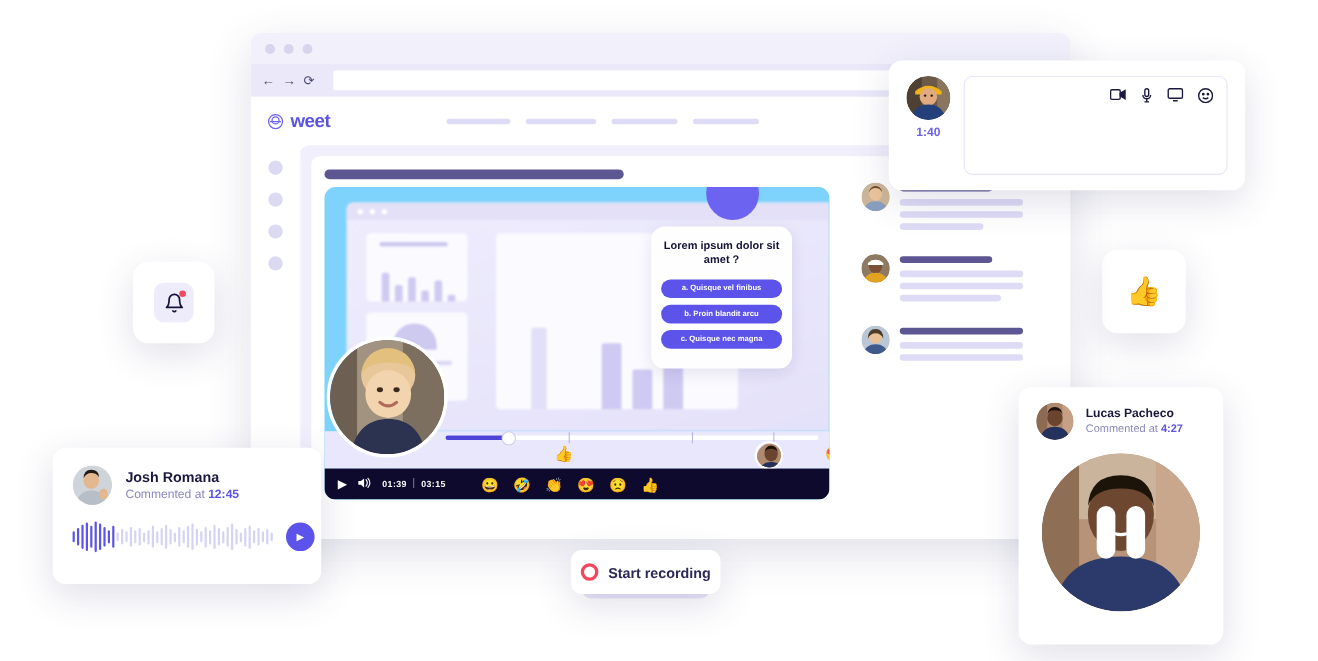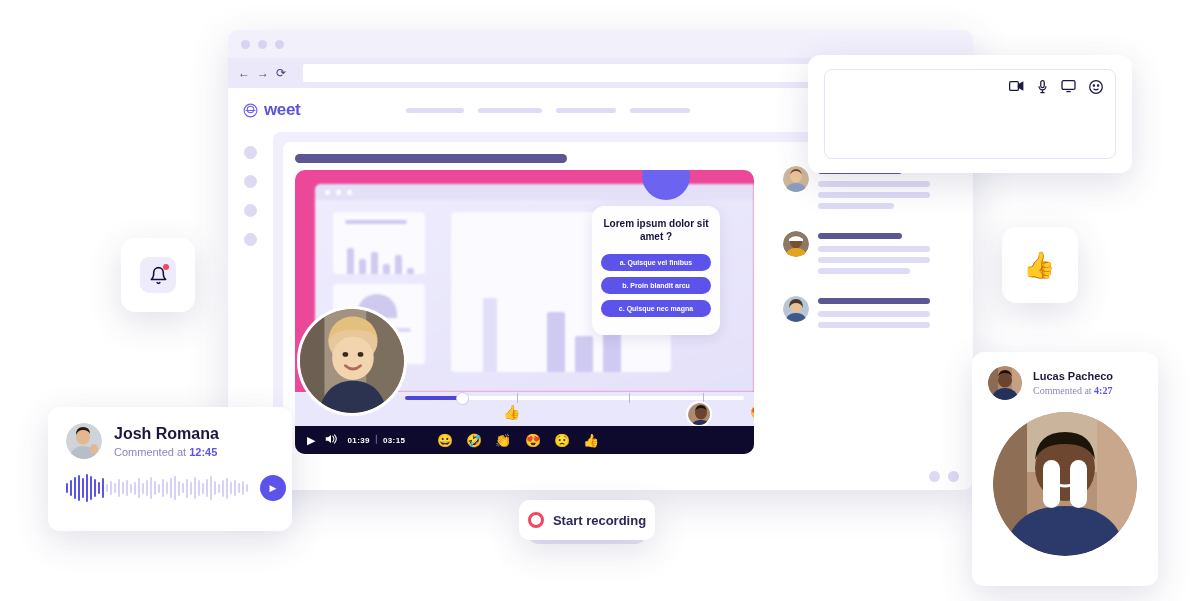--- a/index.html
+++ b/index.html
@@ -46,21 +46,21 @@
   .side-dot { width: 13px; height: 13px; border-radius: 50%; background: #dcdaf2; }
   .app-main { flex: 1; background: #f1effc; border-top-left-radius: 8px; position: relative;
               padding: 10px 0 0 10px; display: flex; }
   .main-card { flex: 1; background: #ffffff; border-top-left-radius: 8px; position: relative;
                padding: 12px 0 0 12px; display: flex; gap: 10px; }
   .video-col { width: 472px; }
   .title-ph { width: 272px; height: 9px; border-radius: 5px; background: #5c5792; margin-bottom: 7px; }
 
   
   .player { position: relative; width: 459px; height: 284px; border-radius: 10px;
-            background: #ec4899; overflow: hidden; }
+            background: #7dd3fc; overflow: hidden; }
   .slide {
     position: absolute; left: 20px; top: 14px; right: 0; bottom: 62px;
     background: linear-gradient(160deg,#efedfd 0%,#e4e1fa 100%);
     border-radius: 6px 0 0 0; overflow: hidden; filter: blur(1.1px);
   }
   .slide-bar { height: 16px; background: #e3e0f8; display: flex; align-items: center;
                gap: 6px; padding-left: 10px; }
   .slide-dot { width: 5px; height: 5px; border-radius: 50%; background: #ffffff; }
   .slide-panel { position: absolute; background: #fbfaff; border-radius: 4px; }
   .mini-bar { position: absolute; bottom: 0; background: #cfcaf2; border-radius: 2px 2px 0 0; }
@@ -139,36 +139,36 @@
               border-radius: 50%; background: #f2475f; }
 
   
   .thumb-card { left: 1002px; top: 227px; width: 76px; height: 76px; display: flex;
                 align-items: center; justify-content: center; border-radius: 14px; font-size: 26px; }
 
   
   .audio-card { left: 48px; top: 407px; width: 244px; height: 124px; padding: 16px 18px; }
   .ac-head { display: flex; gap: 12px; align-items: center; margin-bottom: 14px; }
   .ac-avatar { width: 36px; height: 36px; border-radius: 50%; overflow: hidden; flex: none; }
-  .ac-name { font-size: 16px; font-weight: bold; color: #1b1840; margin-bottom: 3px; }
+  .ac-name { font-size: 13px; font-weight: bold; color: #1b1840; margin-bottom: 3px; }
   .ac-sub { font-size: 11px; color: #8b87bd; }
   .ac-sub b { color: #5b53ea; }
   .ac-body { display: flex; align-items: center; gap: 12px; }
   .wave { flex: 1; height: 30px; display: flex; align-items: center; gap: 2px; }
   .wbar { width: 2px; border-radius: 1px; background: #d5d2f5; }
   .wbar.on { background: #5b53ea; }
   .play-btn { width: 26px; height: 26px; border-radius: 50%; background: #5b53ea; color: #fff;
               display: flex; align-items: center; justify-content: center; font-size: 9px; flex: none; }
 
   
-  .video-card { left: 972px; top: 352px; width: 186px; height: 234px; padding: 14px 16px; }
+  .video-card { left: 926px; top: 352px; width: 186px; height: 234px; padding: 14px 16px; }
   .vc-head { display: flex; gap: 11px; align-items: center; margin-bottom: 12px; }
   .vc-avatar { width: 34px; height: 34px; border-radius: 50%; overflow: hidden; flex: none; }
   .vc-name { font-size: 11px; font-weight: bold; color: #1b1840; margin-bottom: 3px; }
-  .vc-sub { font-size: 10px; color: #8b87bd; font-family: Liberation Serif, serif; }
+  .vc-sub { font-size: 10px; color: #8b87bd; }
   .vc-sub b { color: #5b53ea; }
   .vc-media { position: relative; width: 144px; height: 144px; margin: 0 auto;
               border-radius: 50%; overflow: hidden; }
   .pause { position: absolute; left: 50%; top: 50%; transform: translate(-50%,-50%);
            display: flex; gap: 10px; }
   .pause span { display: block; width: 17px; height: 48px; border-radius: 9px; background: #fff; }
 
   
   .rec-shadow { position: absolute; left: 528px; top: 508px; width: 118px; height: 36px;
                 background: #e7e4f8; border-radius: 10px; }
@@ -430,20 +430,42 @@
                 <div class="pg-dot"></div>
                 <div class="pg-dot"></div>
               </div>
           </div>
         </div>
       </div>
     </div>
   </div>
 
   <div class="float chat">
+    <div class="chat-left">
+      <div class="chat-avatar">
+        <svg class="ph-photo" viewBox="0 0 40 40">
+          <defs>
+              <clipPath id="ca">
+                <circle cx="20" cy="20" r="20"></circle>
+              </clipPath>
+            </defs>
+          <g clip-path="url(#ca)">
+            <rect width="40" height="40" fill="#6b5a47"></rect>
+            <rect x="0" y="0" width="14" height="40" fill="#4e4134"></rect>
+            <rect x="28" y="0" width="12" height="40" fill="#8a7560"></rect>
+            <path d="M8 14q12-10 24 0v3H8z" fill="#f0b418"></path>
+            <ellipse cx="20" cy="19" rx="8" ry="8" fill="#e0ab7f"></ellipse>
+            <ellipse cx="17" cy="18" rx="1.2" ry="1" fill="#2a1d12"></ellipse>
+            <ellipse cx="23" cy="18" rx="1.2" ry="1" fill="#2a1d12"></ellipse>
+            <path d="M4 40c2-10 8-14 16-14s14 4 16 14z" fill="#23407a"></path>
+          </g>
+        </svg>
+      </div>
+      <div class="chat-time">1:40</div>
+    </div>
     <div class="chat-box">
       <div class="chat-icons">
         <span>
           <svg width="15" height="12" viewBox="0 0 24 18" fill="none" stroke="#1b1840" stroke-width="2">
             <rect x="1" y="2" width="14" height="14" rx="2"></rect>
               <path d="M15 7l7-4v12l-7-4z" fill="#1b1840"></path>
           </svg>
         </span>
         <span>
           <svg width="11" height="14" viewBox="0 0 14 20" fill="none" stroke="#1b1840" stroke-width="1.8">

